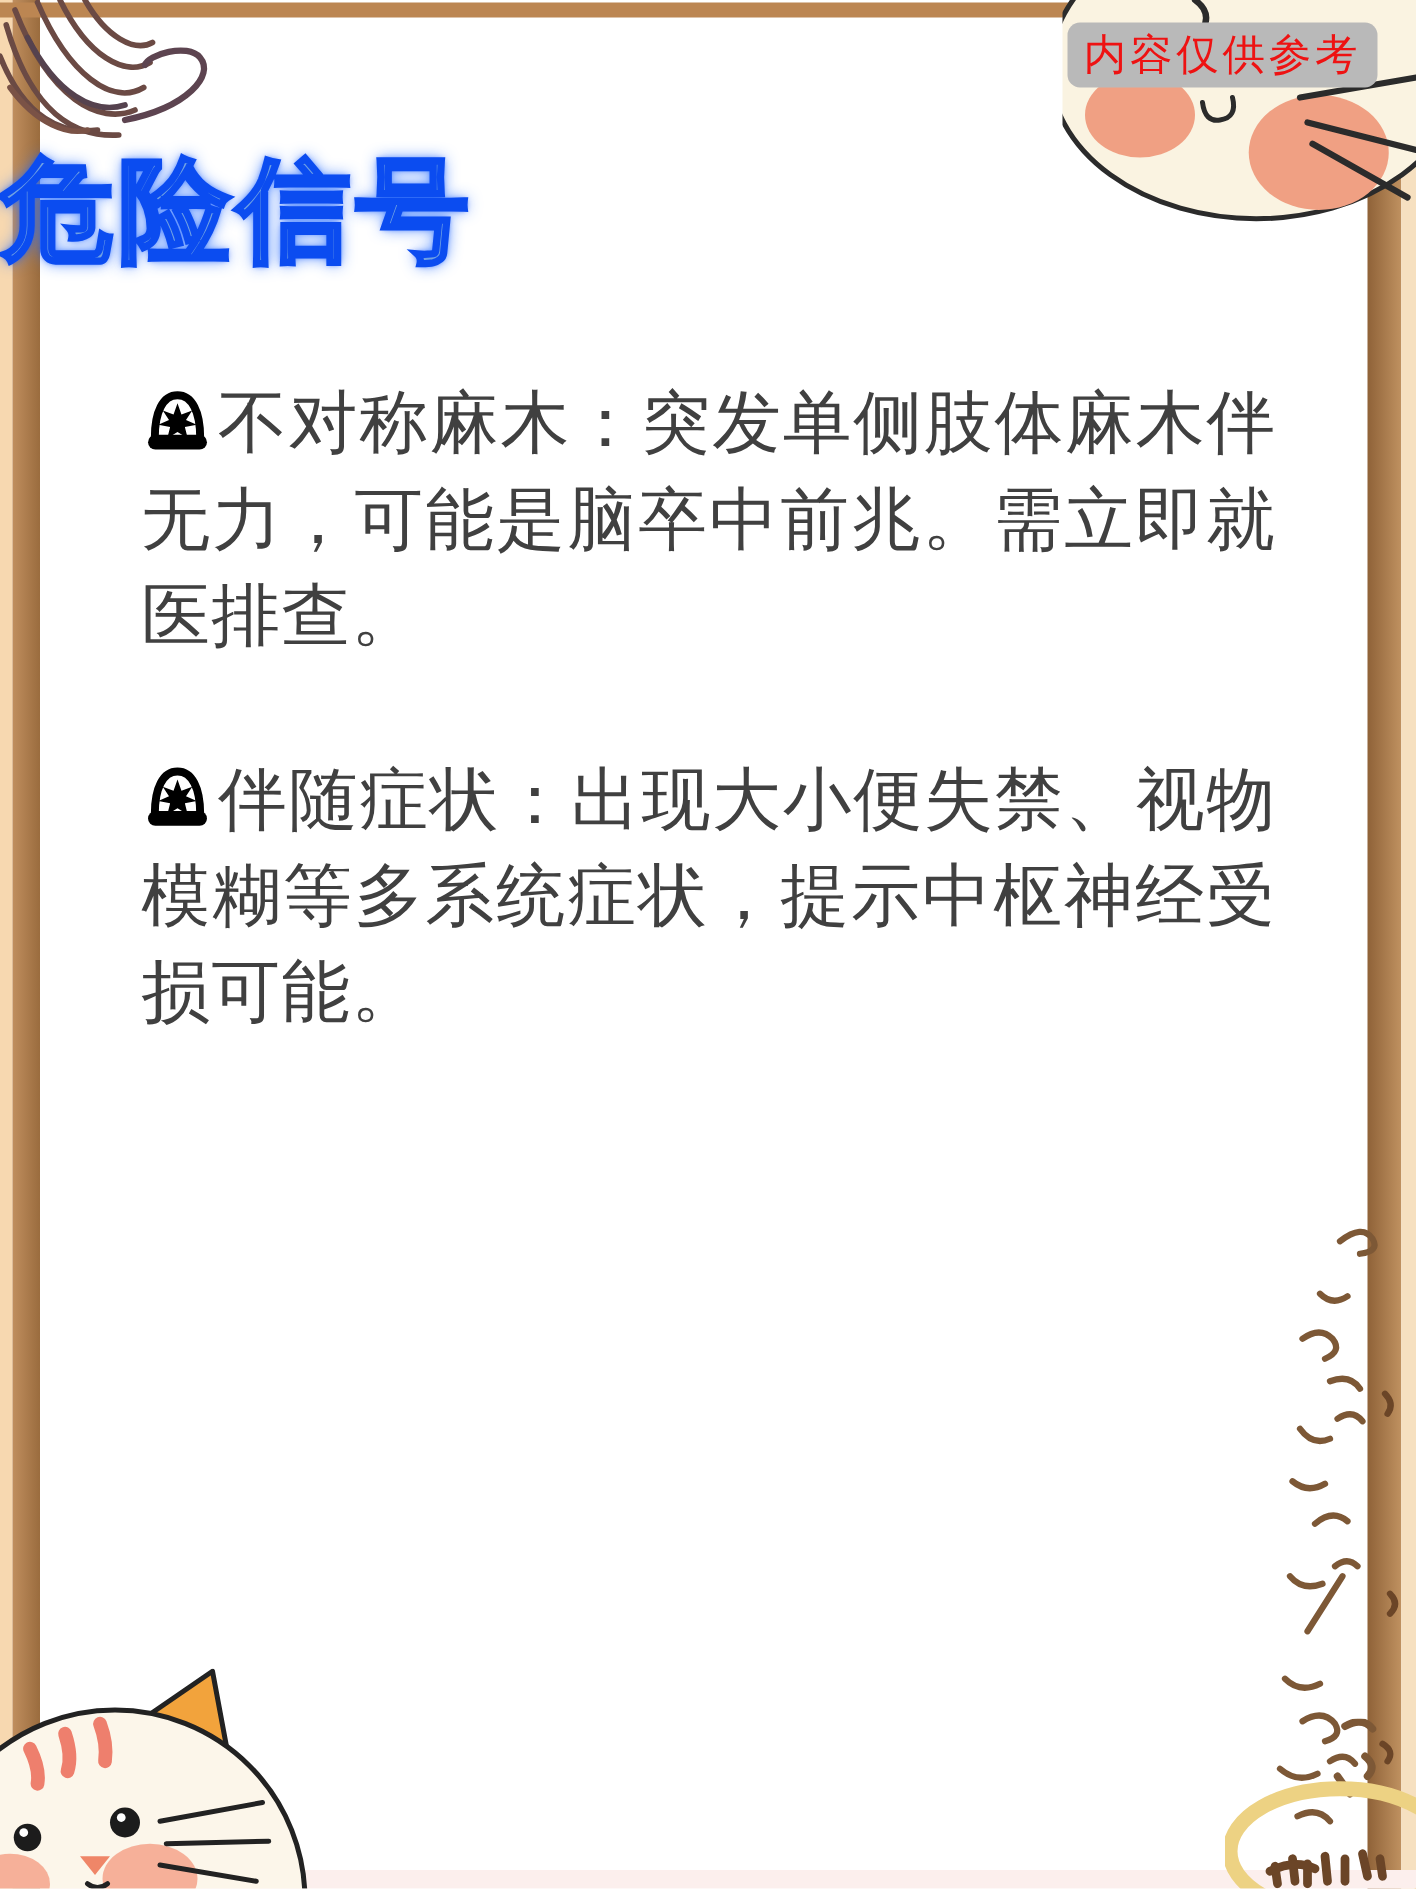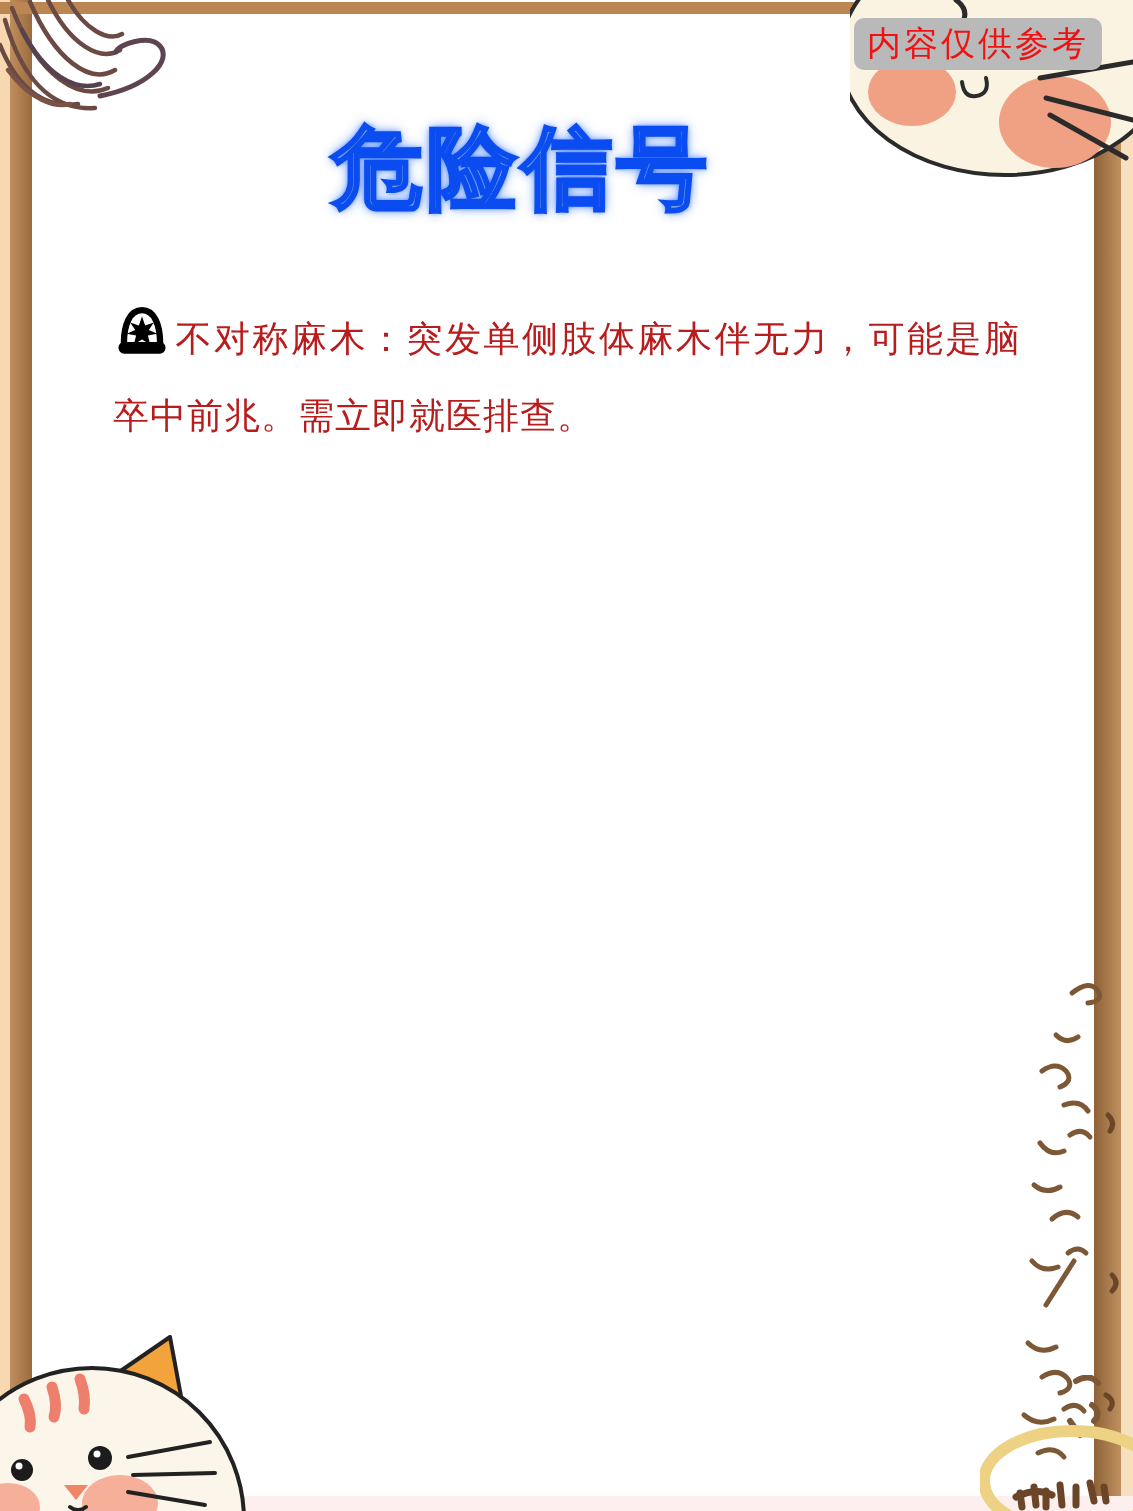--- a/index.html
+++ b/index.html
@@ -26,29 +26,28 @@
   .basket{left:980px;top:1375px;}
   
   .badge{
     position:absolute;left:854px;top:18px;width:248px;height:52px;z-index:3;
     background:#b9b9b9;border-radius:10px;
     display:flex;align-items:center;justify-content:center;
     font-family:"Liberation Serif", serif;font-size:34px;color:#ee1212;letter-spacing:3px;
   }
   
   .title{
-    position:absolute;left:0;top:108px;width:1004px;margin:0;text-align:center;
+    position:absolute;left:0;top:108px;width:1004px;margin:0;text-align:left;
     font-size:90px;font-weight:bold;letter-spacing:5px;
     color:#6fa1e3;-webkit-text-stroke:3px #0b4cf0;
     text-shadow:0 0 12px rgba(45,115,255,.9),0 0 4px rgba(10,70,255,.9);
-    padding-left:20px;
   }
   
   .content{position:absolute;left:113px;top:300px;width:908px;z-index:1;}
-  .warning{margin:0 0 70px 0;font-size:36px;line-height:77px;color:#b91c1c;
+  .warning{margin:0 0 70px 0;font-size:55px;line-height:77px;color:#404040;
     letter-spacing:1px;text-align:justify;}
   .siren{display:inline-block;width:58px;height:58px;vertical-align:-9px;margin-right:3px;}
 </style>
 </head>
 <body>
 
 <div class="canvas">
 
   <div class="edge-left-outer"></div>
   <div class="edge-left-band"></div>
@@ -88,20 +87,27 @@
 
   <h1 class="title">危险信号</h1>
 
   <div class="content">
     <p class="warning">
       <svg class="siren" viewBox="0 0 64 64">
         <path d="M12 46 C12 24 19 9 32 9 C45 9 52 24 52 46" fill="none" stroke="#000" stroke-width="7"></path>
         <path d="M32 16 L35.5 26 L45 22.5 L39.5 31 L49 35 L38.5 37 L41 47 L32 41.5 L23 47 L25.5 37 L15 35 L24.5 31 L19 22.5 L28.5 26 Z" fill="#000"></path>
         <rect x="6" y="44" width="52" height="13" rx="6.5" fill="#000"></rect>
       </svg><span>不对称麻木：突发单侧肢体麻木伴无力，可能是脑卒中前兆。需立即就医排查。</span>
+    </p>
+    <p class="warning">
+      <svg class="siren" viewBox="0 0 64 64">
+        <path d="M12 46 C12 24 19 9 32 9 C45 9 52 24 52 46" fill="none" stroke="#000" stroke-width="7"></path>
+        <path d="M32 16 L35.5 26 L45 22.5 L39.5 31 L49 35 L38.5 37 L41 47 L32 41.5 L23 47 L25.5 37 L15 35 L24.5 31 L19 22.5 L28.5 26 Z" fill="#000"></path>
+        <rect x="6" y="44" width="52" height="13" rx="6.5" fill="#000"></rect>
+      </svg><span>伴随症状：出现大小便失禁、视物模糊等多系统症状，提示中枢神经受损可能。</span>
     </p>
   </div>
 
   <svg class="deco scribbles" width="121" height="510" viewBox="0 0 121 510">
     <g fill="none" stroke="#7d5836" stroke-width="5" stroke-linecap="round">
       <path d="M60 18 q18 -14 26 -2 q6 10 -10 12"></path>
       <path d="M44 60 q10 10 22 2"></path>
       <path d="M30 96 q14 -10 24 0 q8 10 -6 16"></path>
       <path d="M52 130 q16 -6 24 6"></path>
       <path d="M28 168 q10 14 24 8"></path>

